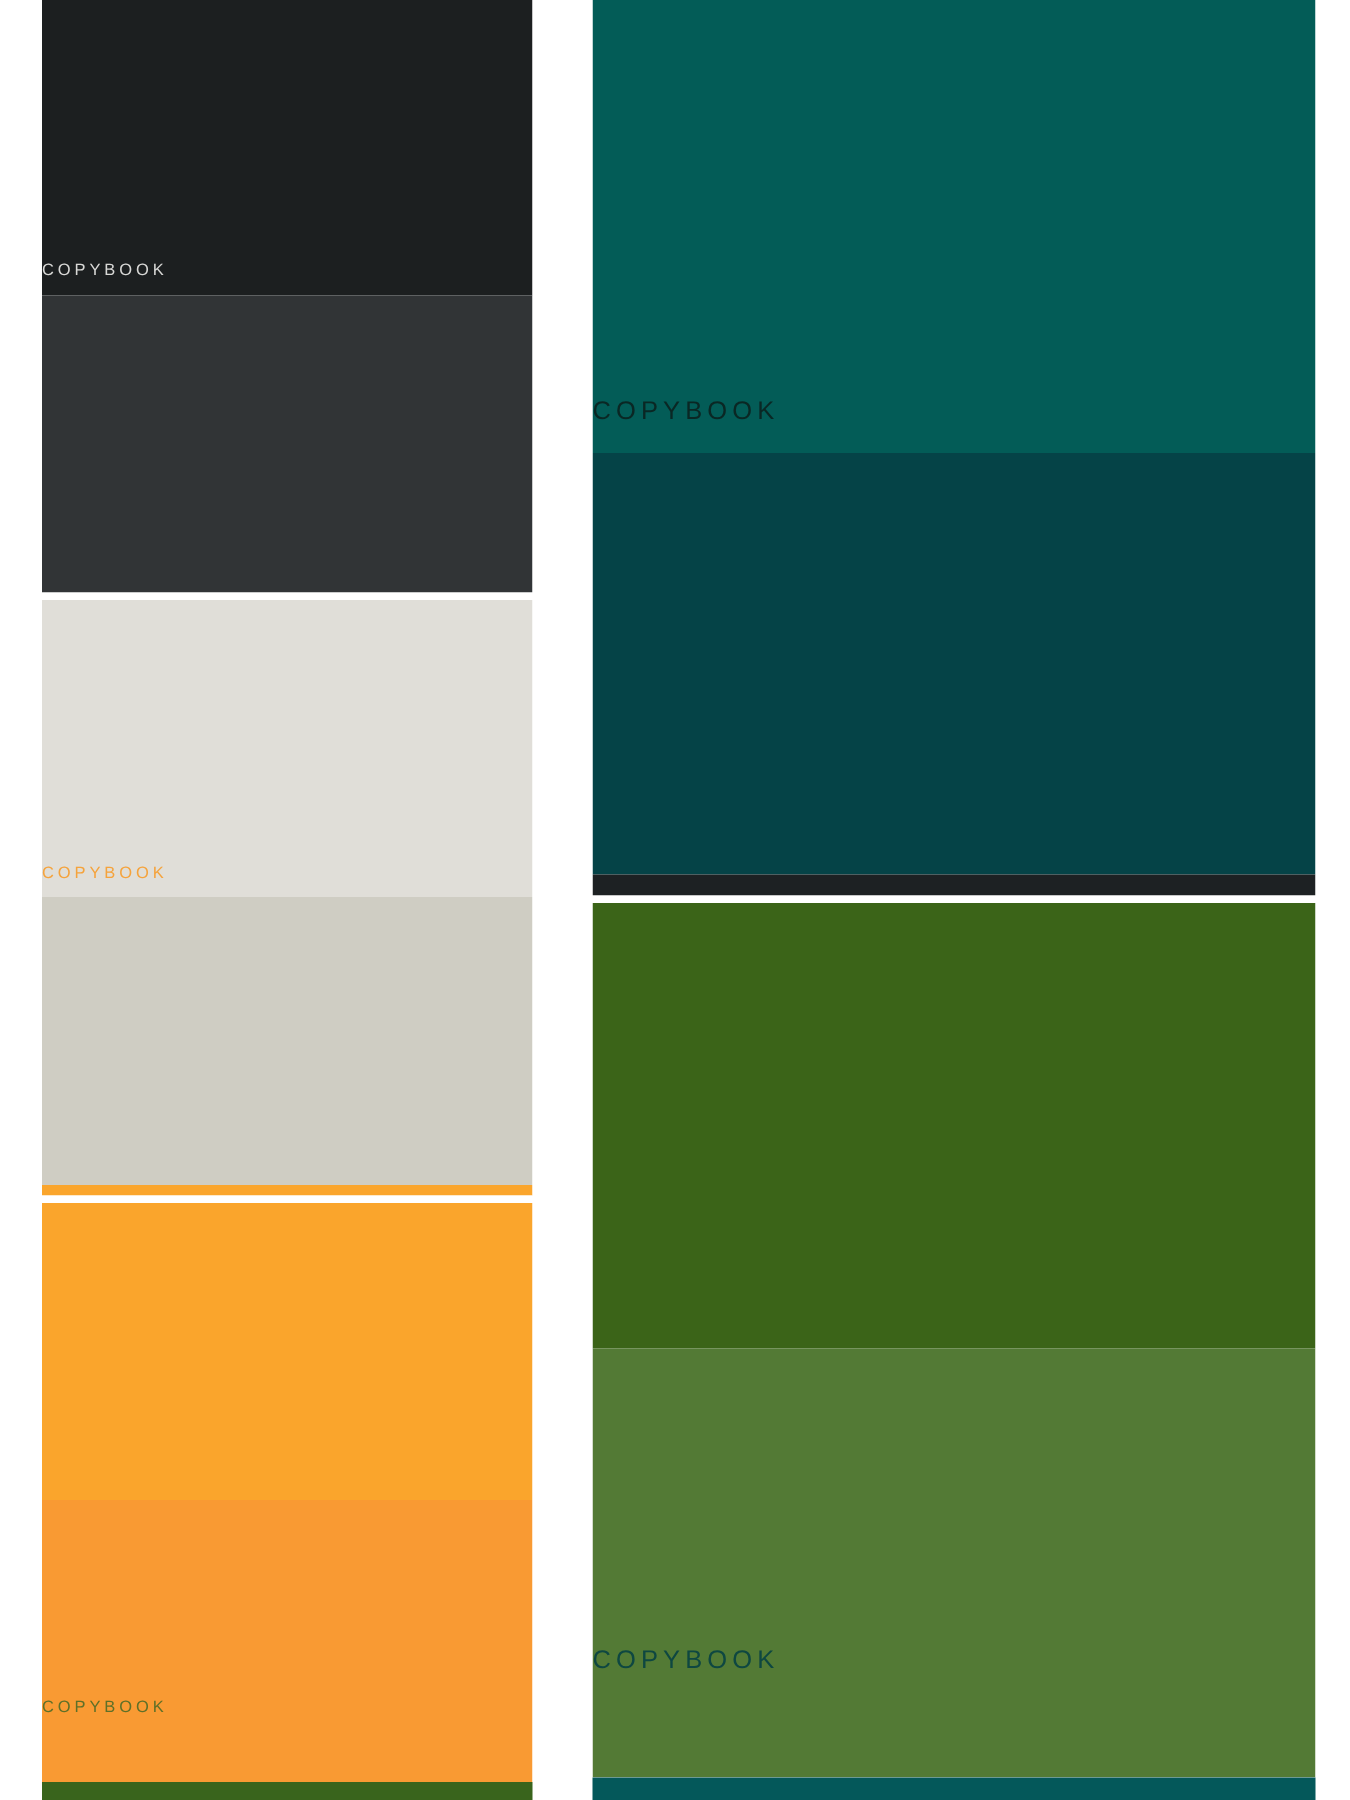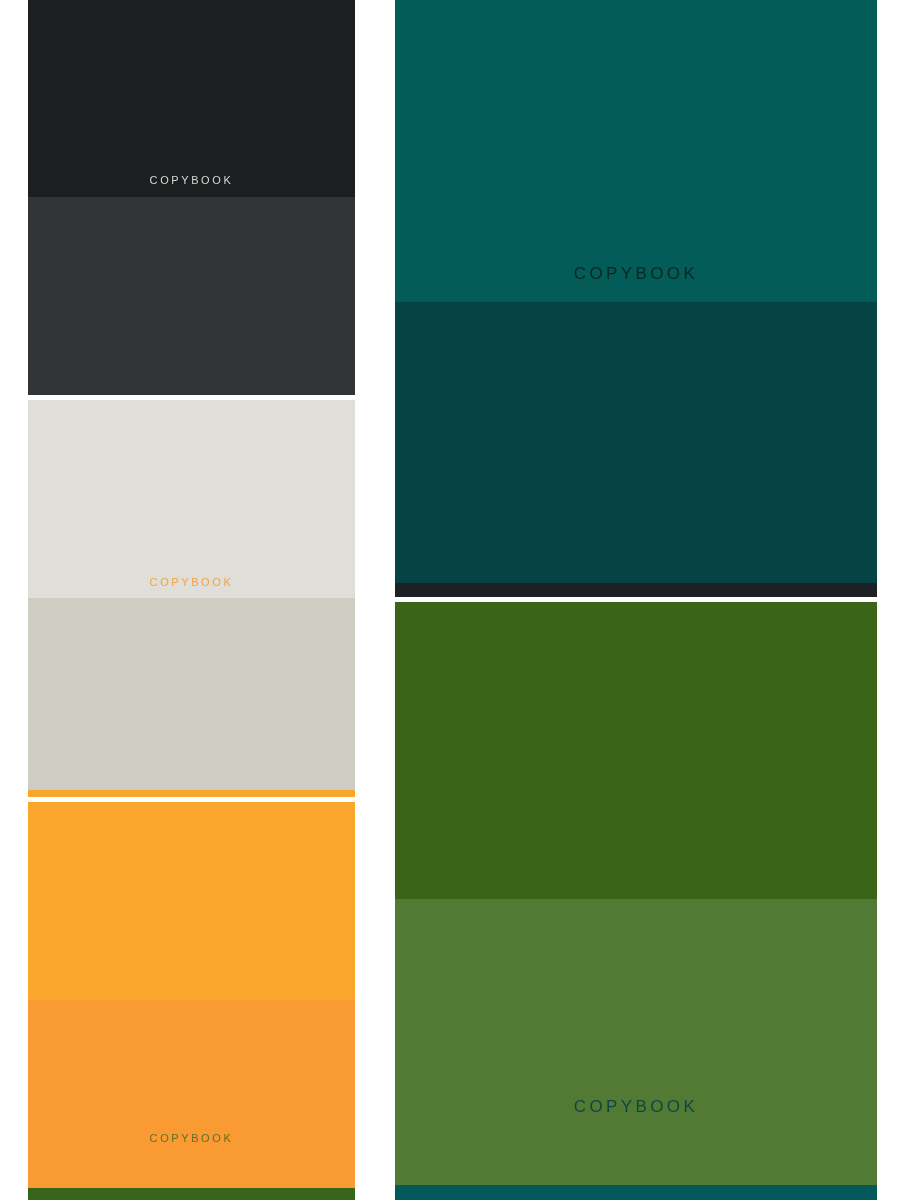--- a/index.html
+++ b/index.html
@@ -21,21 +21,20 @@
     position:absolute;
     overflow:hidden;
   }
   .band {
     position:absolute;
     left:0; right:0;
   }
   .wordmark {
     position:absolute;
     left:0; right:0;
-    text-align:center;
     font-family:"Liberation Sans", sans-serif;
     font-weight:400;
     white-space:nowrap;
     line-height:1;
   }
 
   
   #card-dark { left:28px; top:0; width:327px; height:395px; }
   #card-dark .b-top    { top:0;     height:197px; background:#1c1f20; }
   #card-dark .b-bottom { top:197px; height:198px; background:#313436; }

